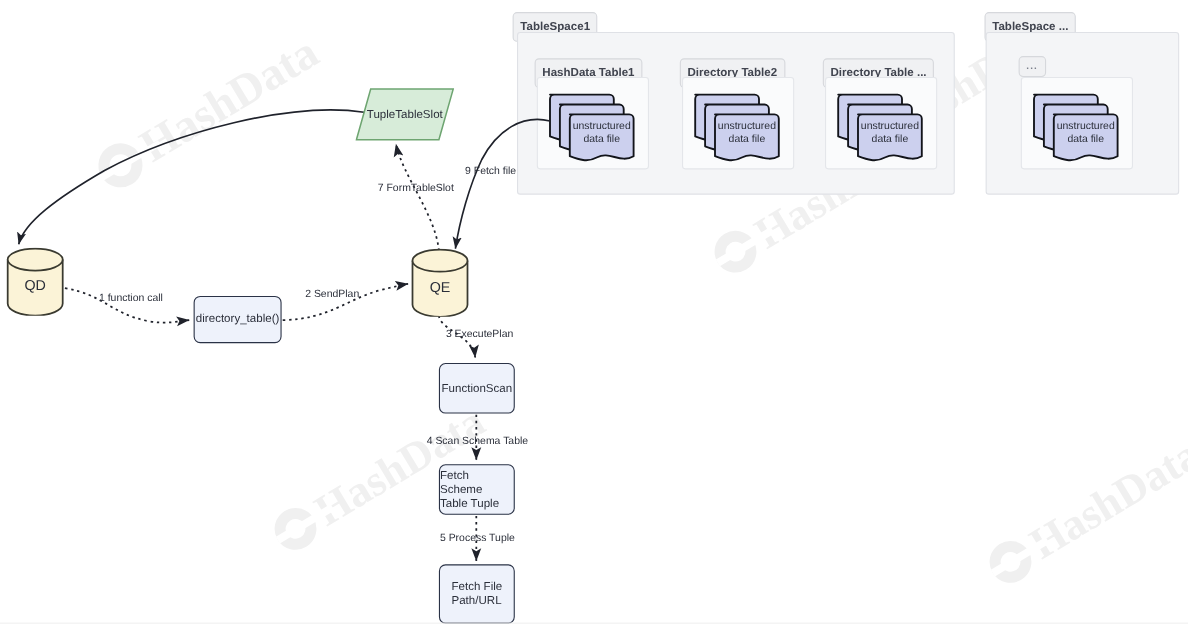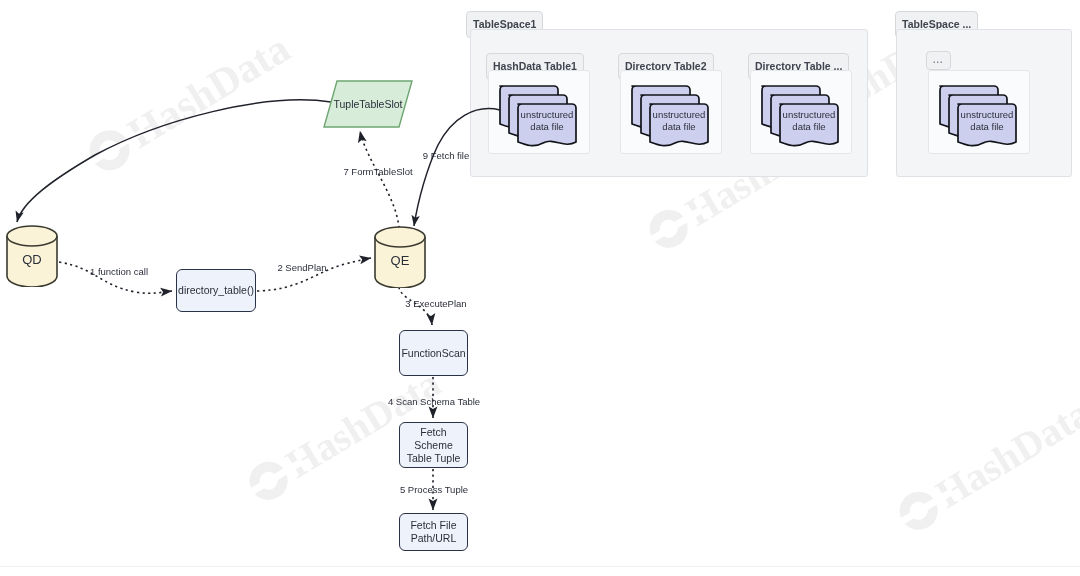--- a/index.html
+++ b/index.html
@@ -79,21 +79,20 @@
   }
 
   
   .pbox{
     position:absolute;
     background:#eef2fb;
     border:1.6px solid #2a3246;
     border-radius:6px;
     box-sizing:border-box;
     display:flex;align-items:center;justify-content:center;
-    text-align:center;
     font-size:10.5px;line-height:13px;
     color:#2b2f3a;
   }
 
   
   .cyl{position:absolute;}
   .cyl svg{position:absolute;left:0;top:0;}
   .cyl-label{
     position:absolute;left:0;top:0;width:100%;height:100%;
     display:flex;align-items:center;justify-content:center;
@@ -264,21 +263,21 @@
 
   <div class="pbox" style="left:399px;top:330px;width:69px;height:46px;">
     <span>FunctionScan</span>
   </div>
 
   <div class="pbox" style="left:399px;top:422px;width:69px;height:46px;white-space:pre-line;">
     <span style="white-space:pre-line;">Fetch Scheme
 Table Tuple</span>
   </div>
 
-  <div class="pbox" style="left:399px;top:513px;width:69px;height:38px;white-space:pre-line;">
+  <div class="pbox" style="left:399px;top:513px;width:69px;height:54px;white-space:pre-line;">
     <span style="white-space:pre-line;">Fetch File
 Path/URL</span>
   </div>
 
   <div class="elabel" style="left:330px;top:166px;width:96px;">7 FormTableSlot</div>
   <div class="elabel" style="left:415px;top:150px;width:62px;">9 Fetch file</div>
   <div class="elabel" style="left:79px;top:266px;width:80px;">1 function call</div>
   <div class="elabel" style="left:267px;top:262px;width:70px;">2 SendPlan</div>
   <div class="elabel" style="left:394px;top:298px;width:84px;">3 ExecutePlan</div>
   <div class="elabel" style="left:378px;top:396px;width:112px;">4 Scan Schema Table</div>

